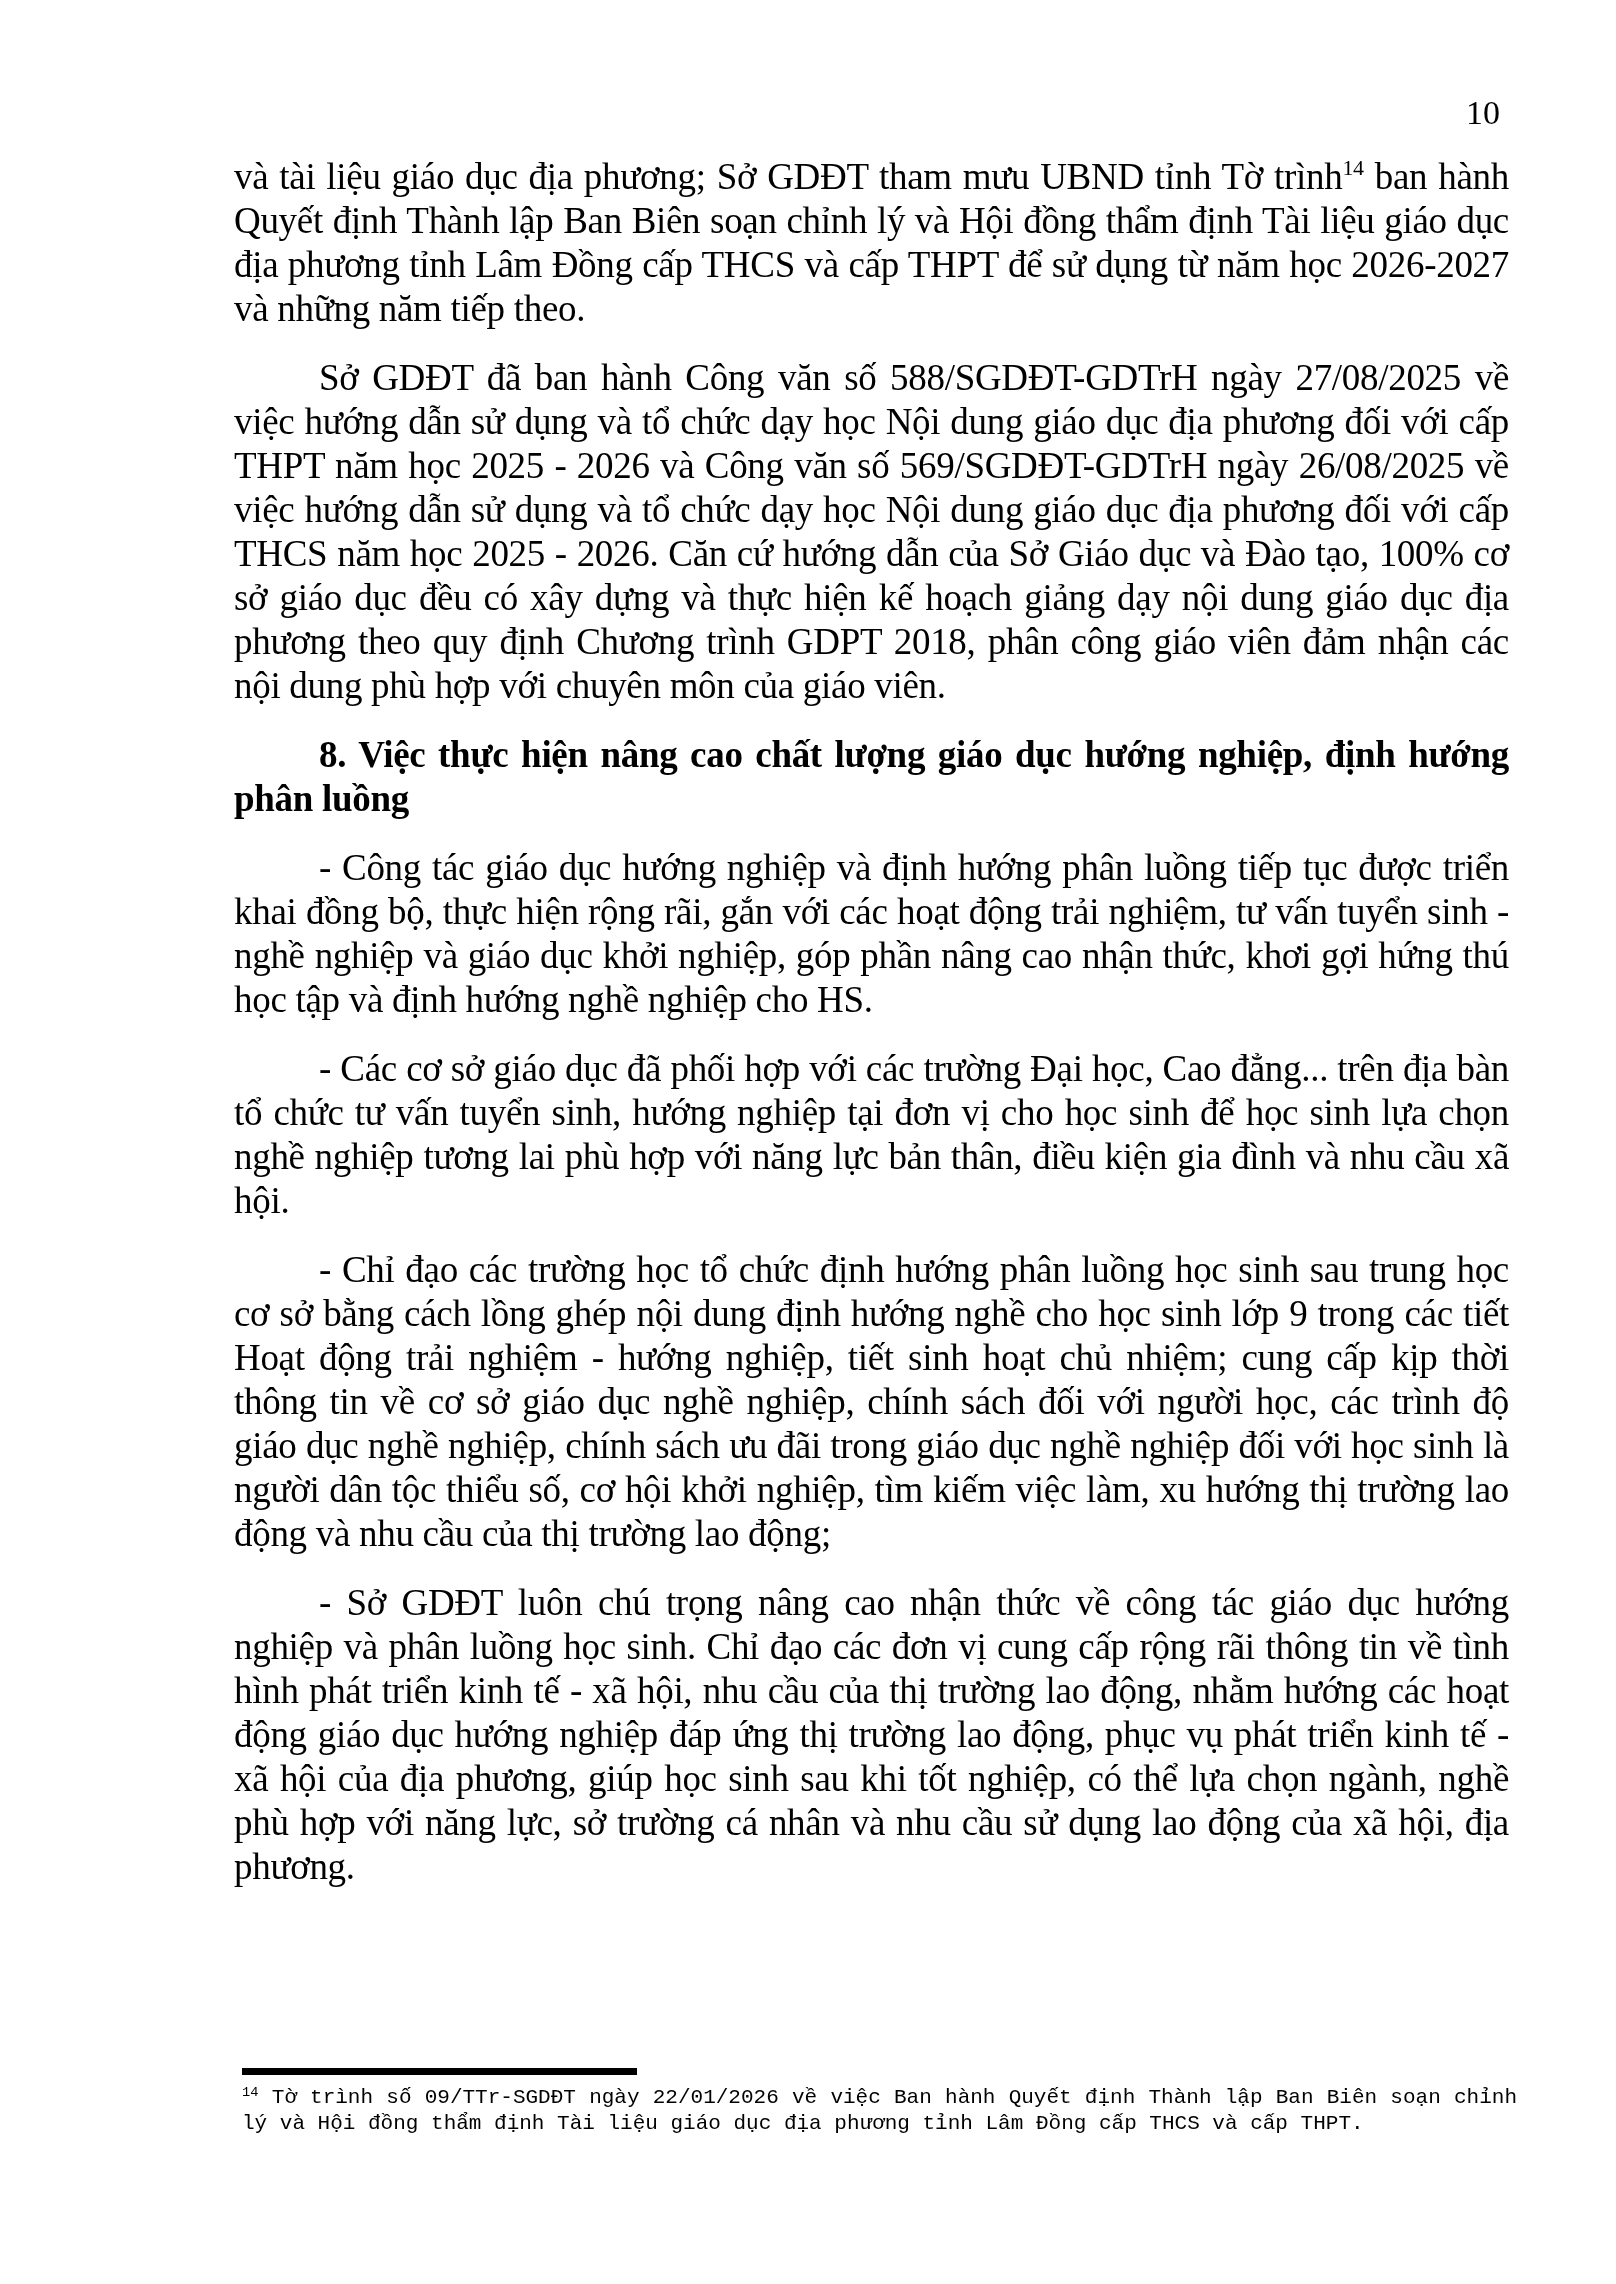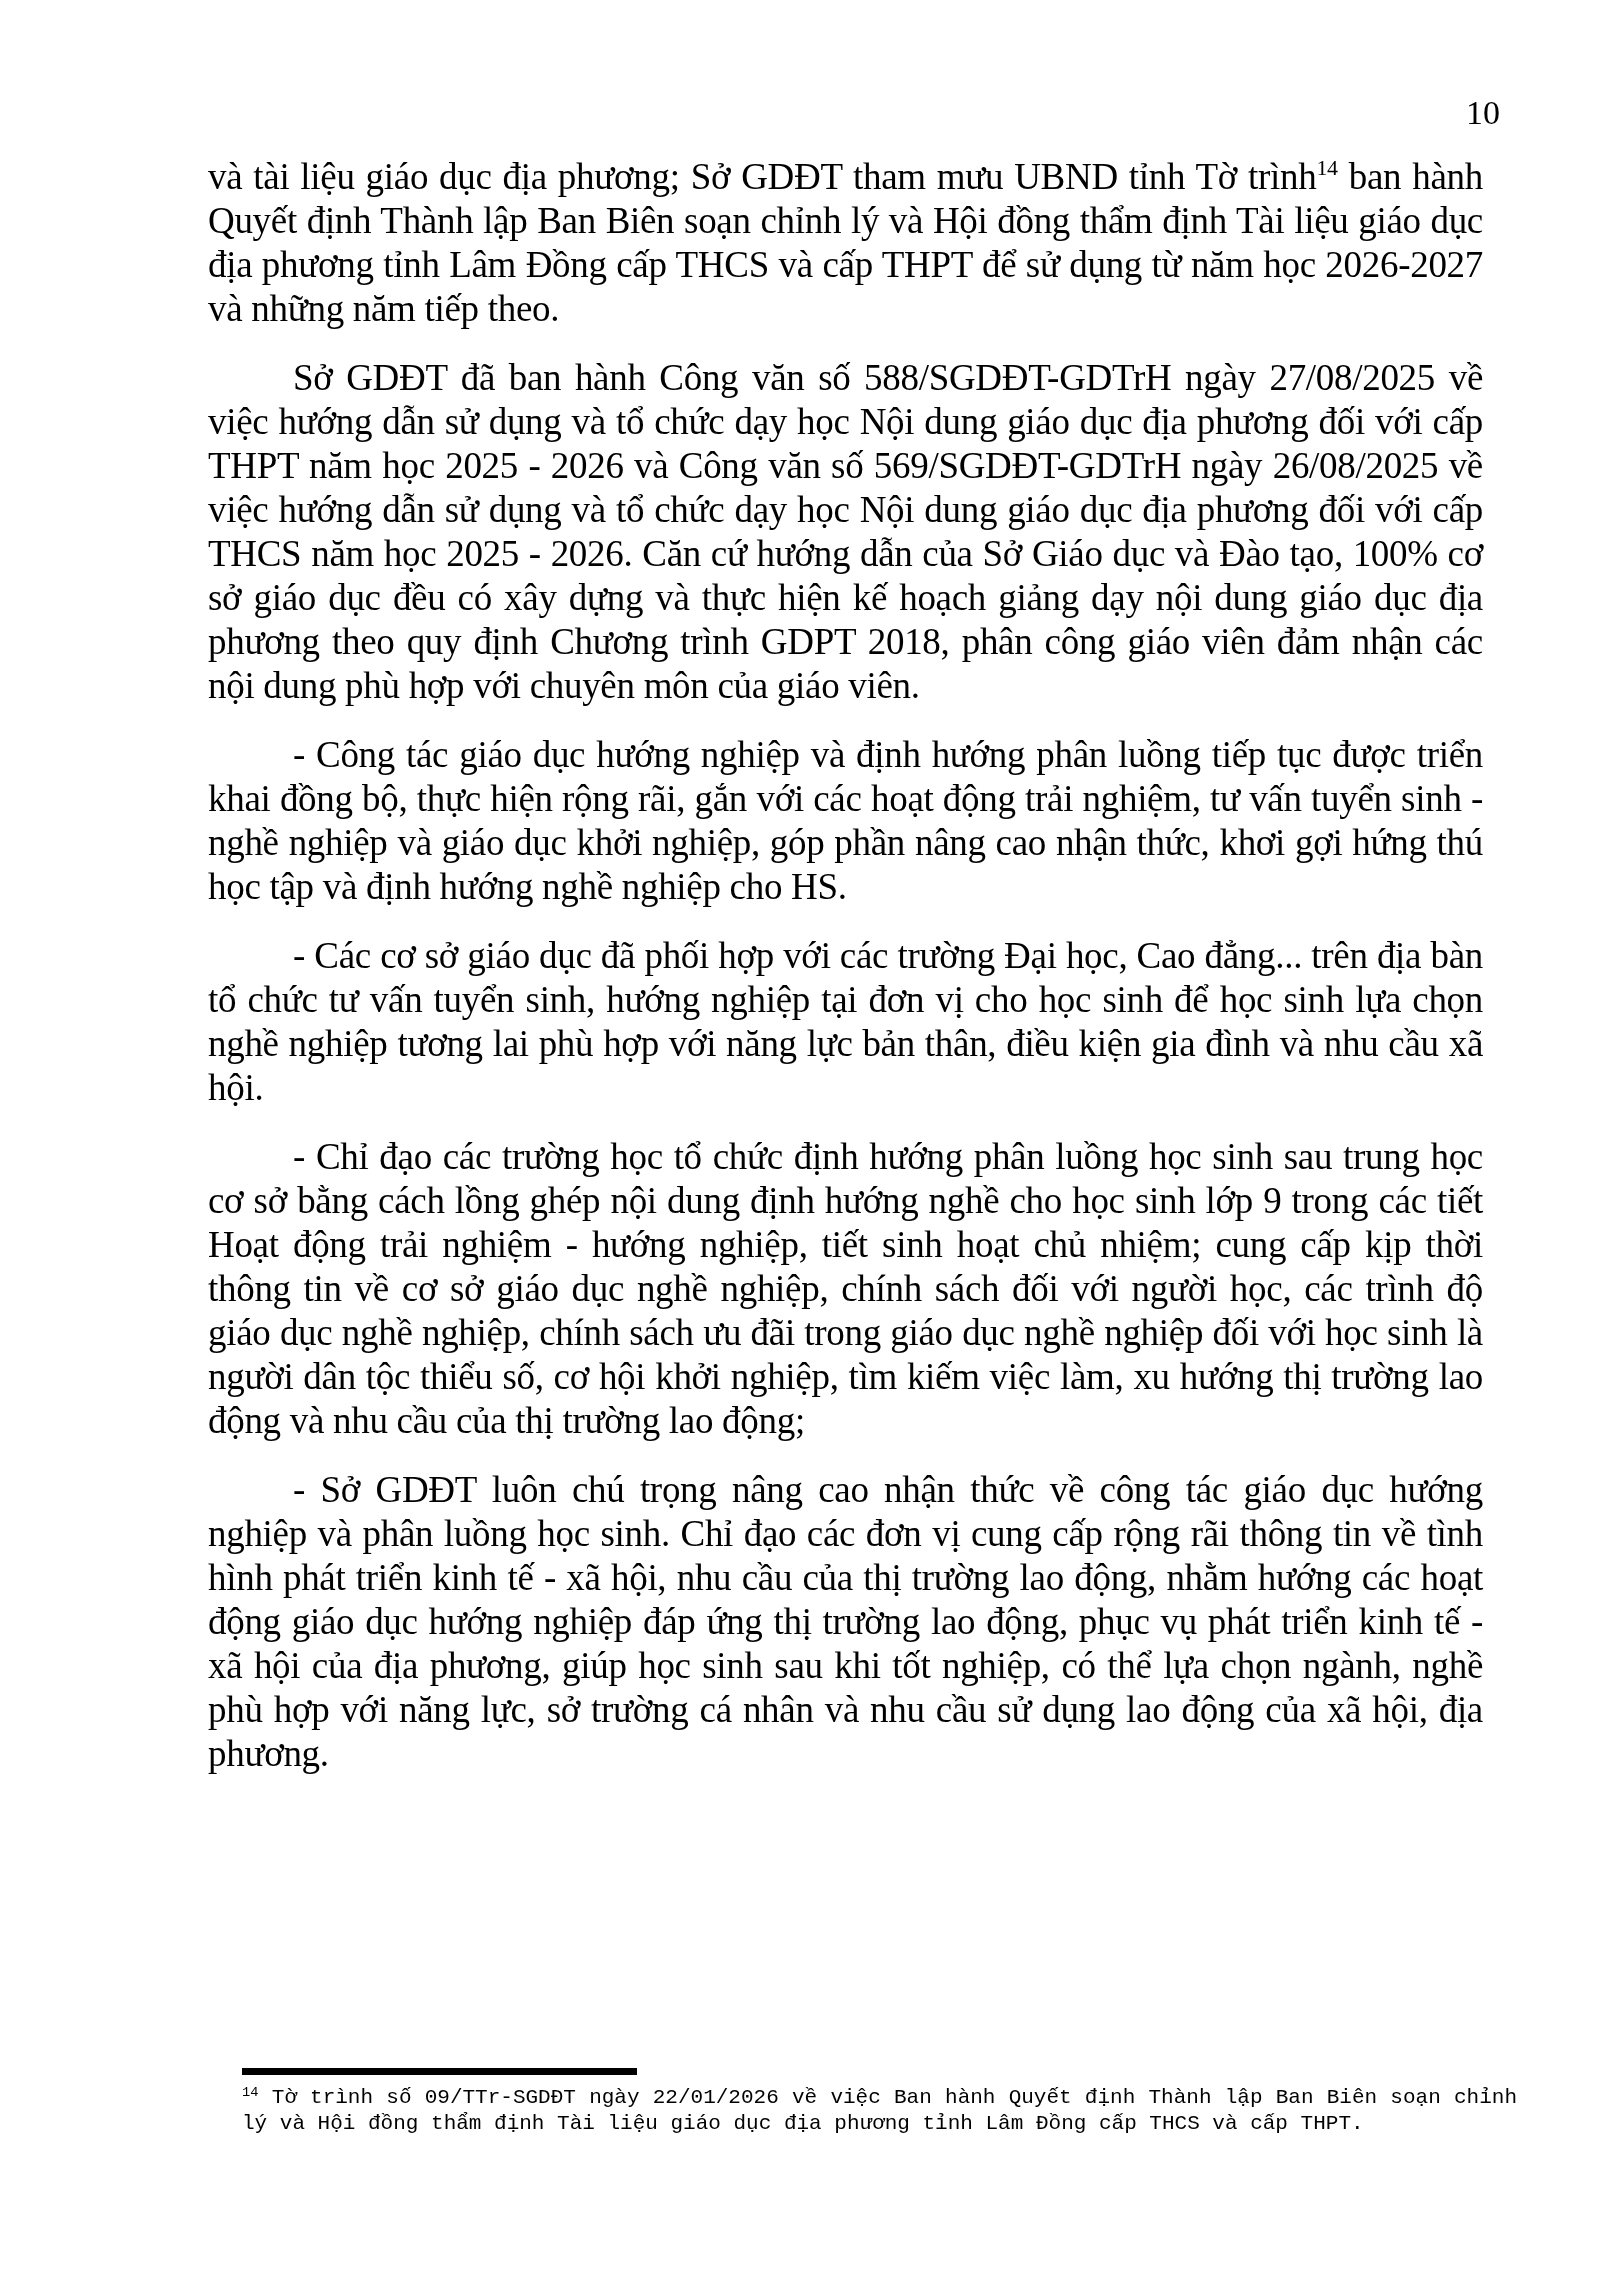--- a/index.html
+++ b/index.html
@@ -17,21 +17,21 @@
     position: absolute;
     top: 96px;
     left: 225px;
     width: 1275px;
     text-align: right;
     font-size: 34px;
     line-height: 1;
   }
   .content {
     position: absolute;
-    left: 208px;
+    left: 234px;
     top: 155px;
     width: 1275px;
   }
   .para {
     font-size: 37px;
     line-height: 44px;
     letter-spacing: -0.3px;
     text-align: justify;
     text-indent: 85px;
     margin: 0 0 25px 0;
@@ -86,20 +86,21 @@
 
   <div class="page-number">10</div>
 
   <main class="content">
 
     <p class="para no-indent"><span>và tài liệu giáo dục địa phương; Sở GDĐT tham mưu UBND tỉnh Tờ trình</span><sup class="supref">14</sup><span> ban hành Quyết định Thành lập Ban Biên soạn chỉnh lý và Hội đồng thẩm định Tài liệu giáo dục địa phương tỉnh Lâm Đồng cấp THCS và cấp THPT để sử dụng từ năm học 2026-2027 và những năm tiếp theo.</span></p>
 
     <p class="para">Sở GDĐT đã ban hành Công văn số 588/SGDĐT-GDTrH ngày 27/08/2025 về việc hướng dẫn sử dụng và tổ chức dạy học Nội dung giáo dục địa phương đối với cấp THPT năm học 2025 - 2026 và Công văn số 569/SGDĐT-GDTrH ngày 26/08/2025 về việc hướng dẫn sử dụng và tổ chức dạy học Nội dung giáo dục địa phương đối với cấp THCS năm học 2025 - 2026. Căn cứ hướng dẫn của Sở Giáo dục và Đào tạo, 100% cơ sở giáo dục đều có xây dựng và thực hiện kế hoạch giảng dạy nội dung giáo dục địa phương theo quy định Chương trình GDPT 2018, phân công giáo viên đảm nhận các nội dung phù hợp với chuyên môn của giáo viên.</p>
 
 
+    <h2 class="heading">8. Việc thực hiện nâng cao chất lượng giáo dục hướng nghiệp, định hướng phân luồng</h2>
 
     <p class="para">- Công tác giáo dục hướng nghiệp và định hướng phân luồng tiếp tục được triển khai đồng bộ, thực hiện rộng rãi, gắn với các hoạt động trải nghiệm, tư vấn tuyển sinh - nghề nghiệp và giáo dục khởi nghiệp, góp phần nâng cao nhận thức, khơi gợi hứng thú học tập và định hướng nghề nghiệp cho HS.</p>
 
     <p class="para">- Các cơ sở giáo dục đã phối hợp với các trường Đại học, Cao đẳng... trên địa bàn tổ chức tư vấn tuyển sinh, hướng nghiệp tại đơn vị cho học sinh để học sinh lựa chọn nghề nghiệp tương lai phù hợp với năng lực bản thân, điều kiện gia đình và nhu cầu xã hội.</p>
 
     <p class="para">- Chỉ đạo các trường học tổ chức định hướng phân luồng học sinh sau trung học cơ sở bằng cách lồng ghép nội dung định hướng nghề cho học sinh lớp 9 trong các tiết Hoạt động trải nghiệm - hướng nghiệp, tiết sinh hoạt chủ nhiệm; cung cấp kịp thời thông tin về cơ sở giáo dục nghề nghiệp, chính sách đối với người học, các trình độ giáo dục nghề nghiệp, chính sách ưu đãi trong giáo dục nghề nghiệp đối với học sinh là người dân tộc thiểu số, cơ hội khởi nghiệp, tìm kiếm việc làm, xu hướng thị trường lao động và nhu cầu của thị trường lao động;</p>
 
     <p class="para">- Sở GDĐT luôn chú trọng nâng cao nhận thức về công tác giáo dục hướng nghiệp và phân luồng học sinh. Chỉ đạo các đơn vị cung cấp rộng rãi thông tin về tình hình phát triển kinh tế - xã hội, nhu cầu của thị trường lao động, nhằm hướng các hoạt động giáo dục hướng nghiệp đáp ứng thị trường lao động, phục vụ phát triển kinh tế - xã hội của địa phương, giúp học sinh sau khi tốt nghiệp, có thể lựa chọn ngành, nghề phù hợp với năng lực, sở trường cá nhân và nhu cầu sử dụng lao động của xã hội, địa phương.</p>
 
 

